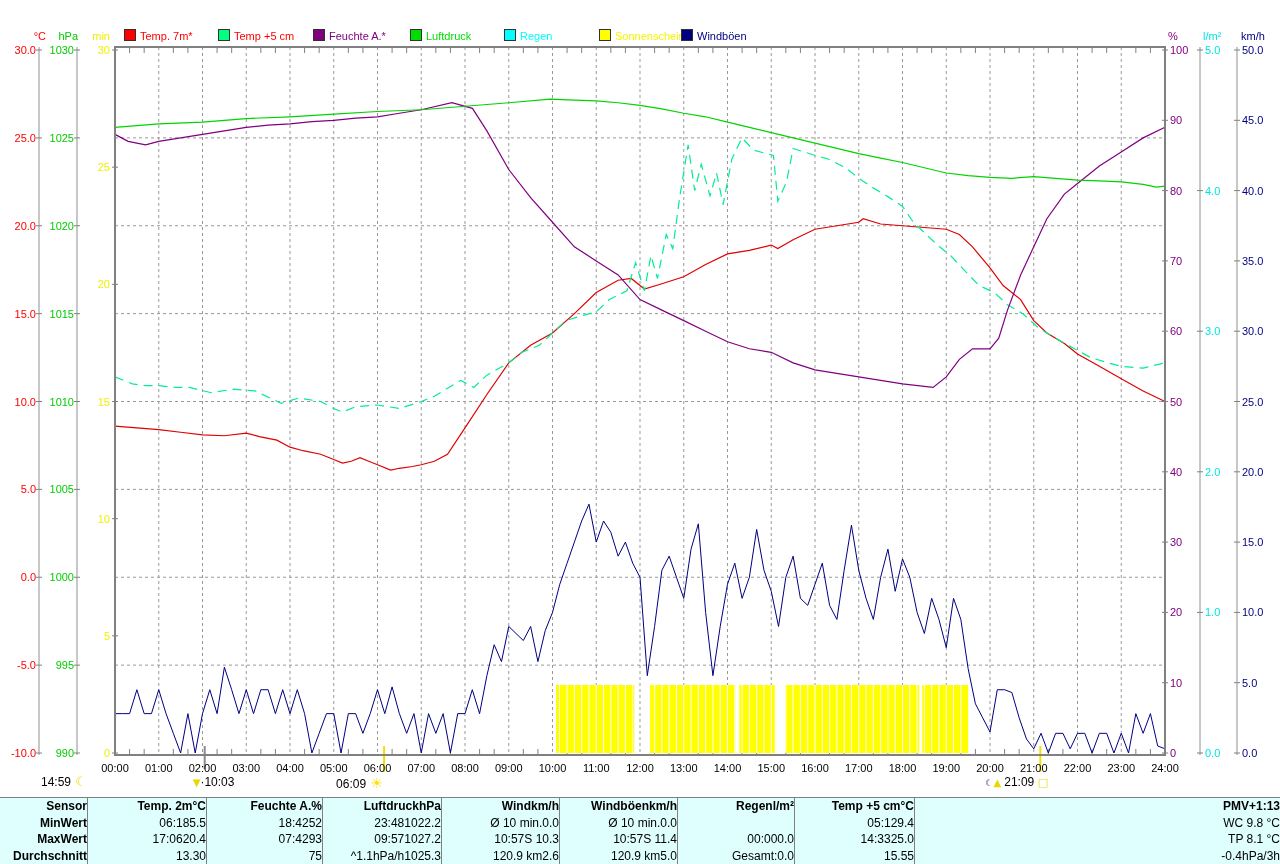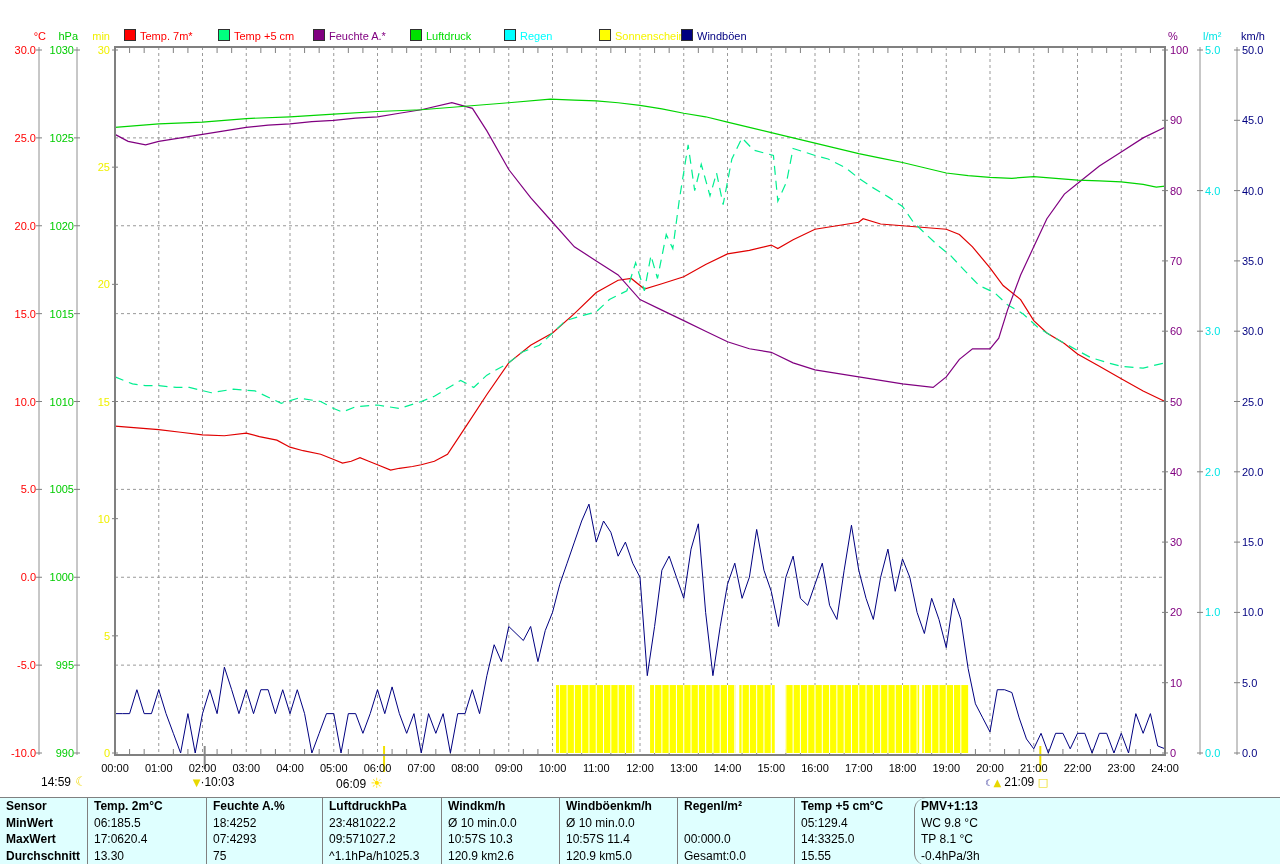--- a/index.html
+++ b/index.html
@@ -11,22 +11,22 @@
       font-size:15px;color:#000;}
   .legend-item{position:absolute;top:29px;height:12px;font-size:11px;white-space:nowrap;}
   .legend-swatch{display:inline-block;width:10px;height:10px;border:1px solid #303030;
       vertical-align:-1px;margin-right:4px;}
   .marker{position:absolute;font-size:12px;color:#000;white-space:nowrap;height:16px;}
   .micon{font-family:"DejaVu Sans",sans-serif;}
   #bottom-table{position:absolute;left:0;top:797px;width:1280px;height:67px;
       background:#dfffff;border-top:1px solid #808080;display:flex;font-size:12px;color:#000;}
   .tcol{height:100%;box-sizing:border-box;}
   .tcol + .tcol{border-left:1px solid #808080;}
-  .trow{height:16.6px;line-height:16.6px;display:flex;justify-content:flex-start;
-      padding:0 6px;white-space:nowrap;overflow:hidden;}
+  .trow{height:16.6px;line-height:16.6px;display:flex;justify-content:flex-end;
+      padding:0 0;white-space:nowrap;overflow:hidden;}
   .trow.hdr, .tcol.lblcol .trow{font-weight:bold;}
   .tv{text-align:right;}
 </style>
 </head>
 <body>
 
 <div id="stage">
   <div id="legend">
       <span class="legend-item" style="left: 124px;"><span class="legend-swatch" style="background: rgb(255, 0, 0);"></span><span style="color: rgb(255, 0, 0);">Temp. 7m*</span></span>
       <span class="legend-item" style="left: 218px;"><span class="legend-swatch" style="background: rgb(0, 255, 127);"></span><span style="color: rgb(255, 0, 0);">Temp +5 cm</span></span>
@@ -511,21 +511,21 @@
         </div>
         <div class="trow">
           <span>14:33</span>
           <span class="tv">25.0</span>
         </div>
         <div class="trow">
           <span></span>
           <span class="tv">15.55</span>
         </div>
       </div>
-      <div class="tcol" style="width: 366px; border-radius: 12px;">
+      <div class="tcol" style="width: 366px;">
         <div class="trow hdr">
           <span>PMV+1:13</span>
         </div>
         <div class="trow">
           <span>WC 9.8 °C</span>
         </div>
         <div class="trow">
           <span>TP 8.1 °C</span>
         </div>
         <div class="trow">

